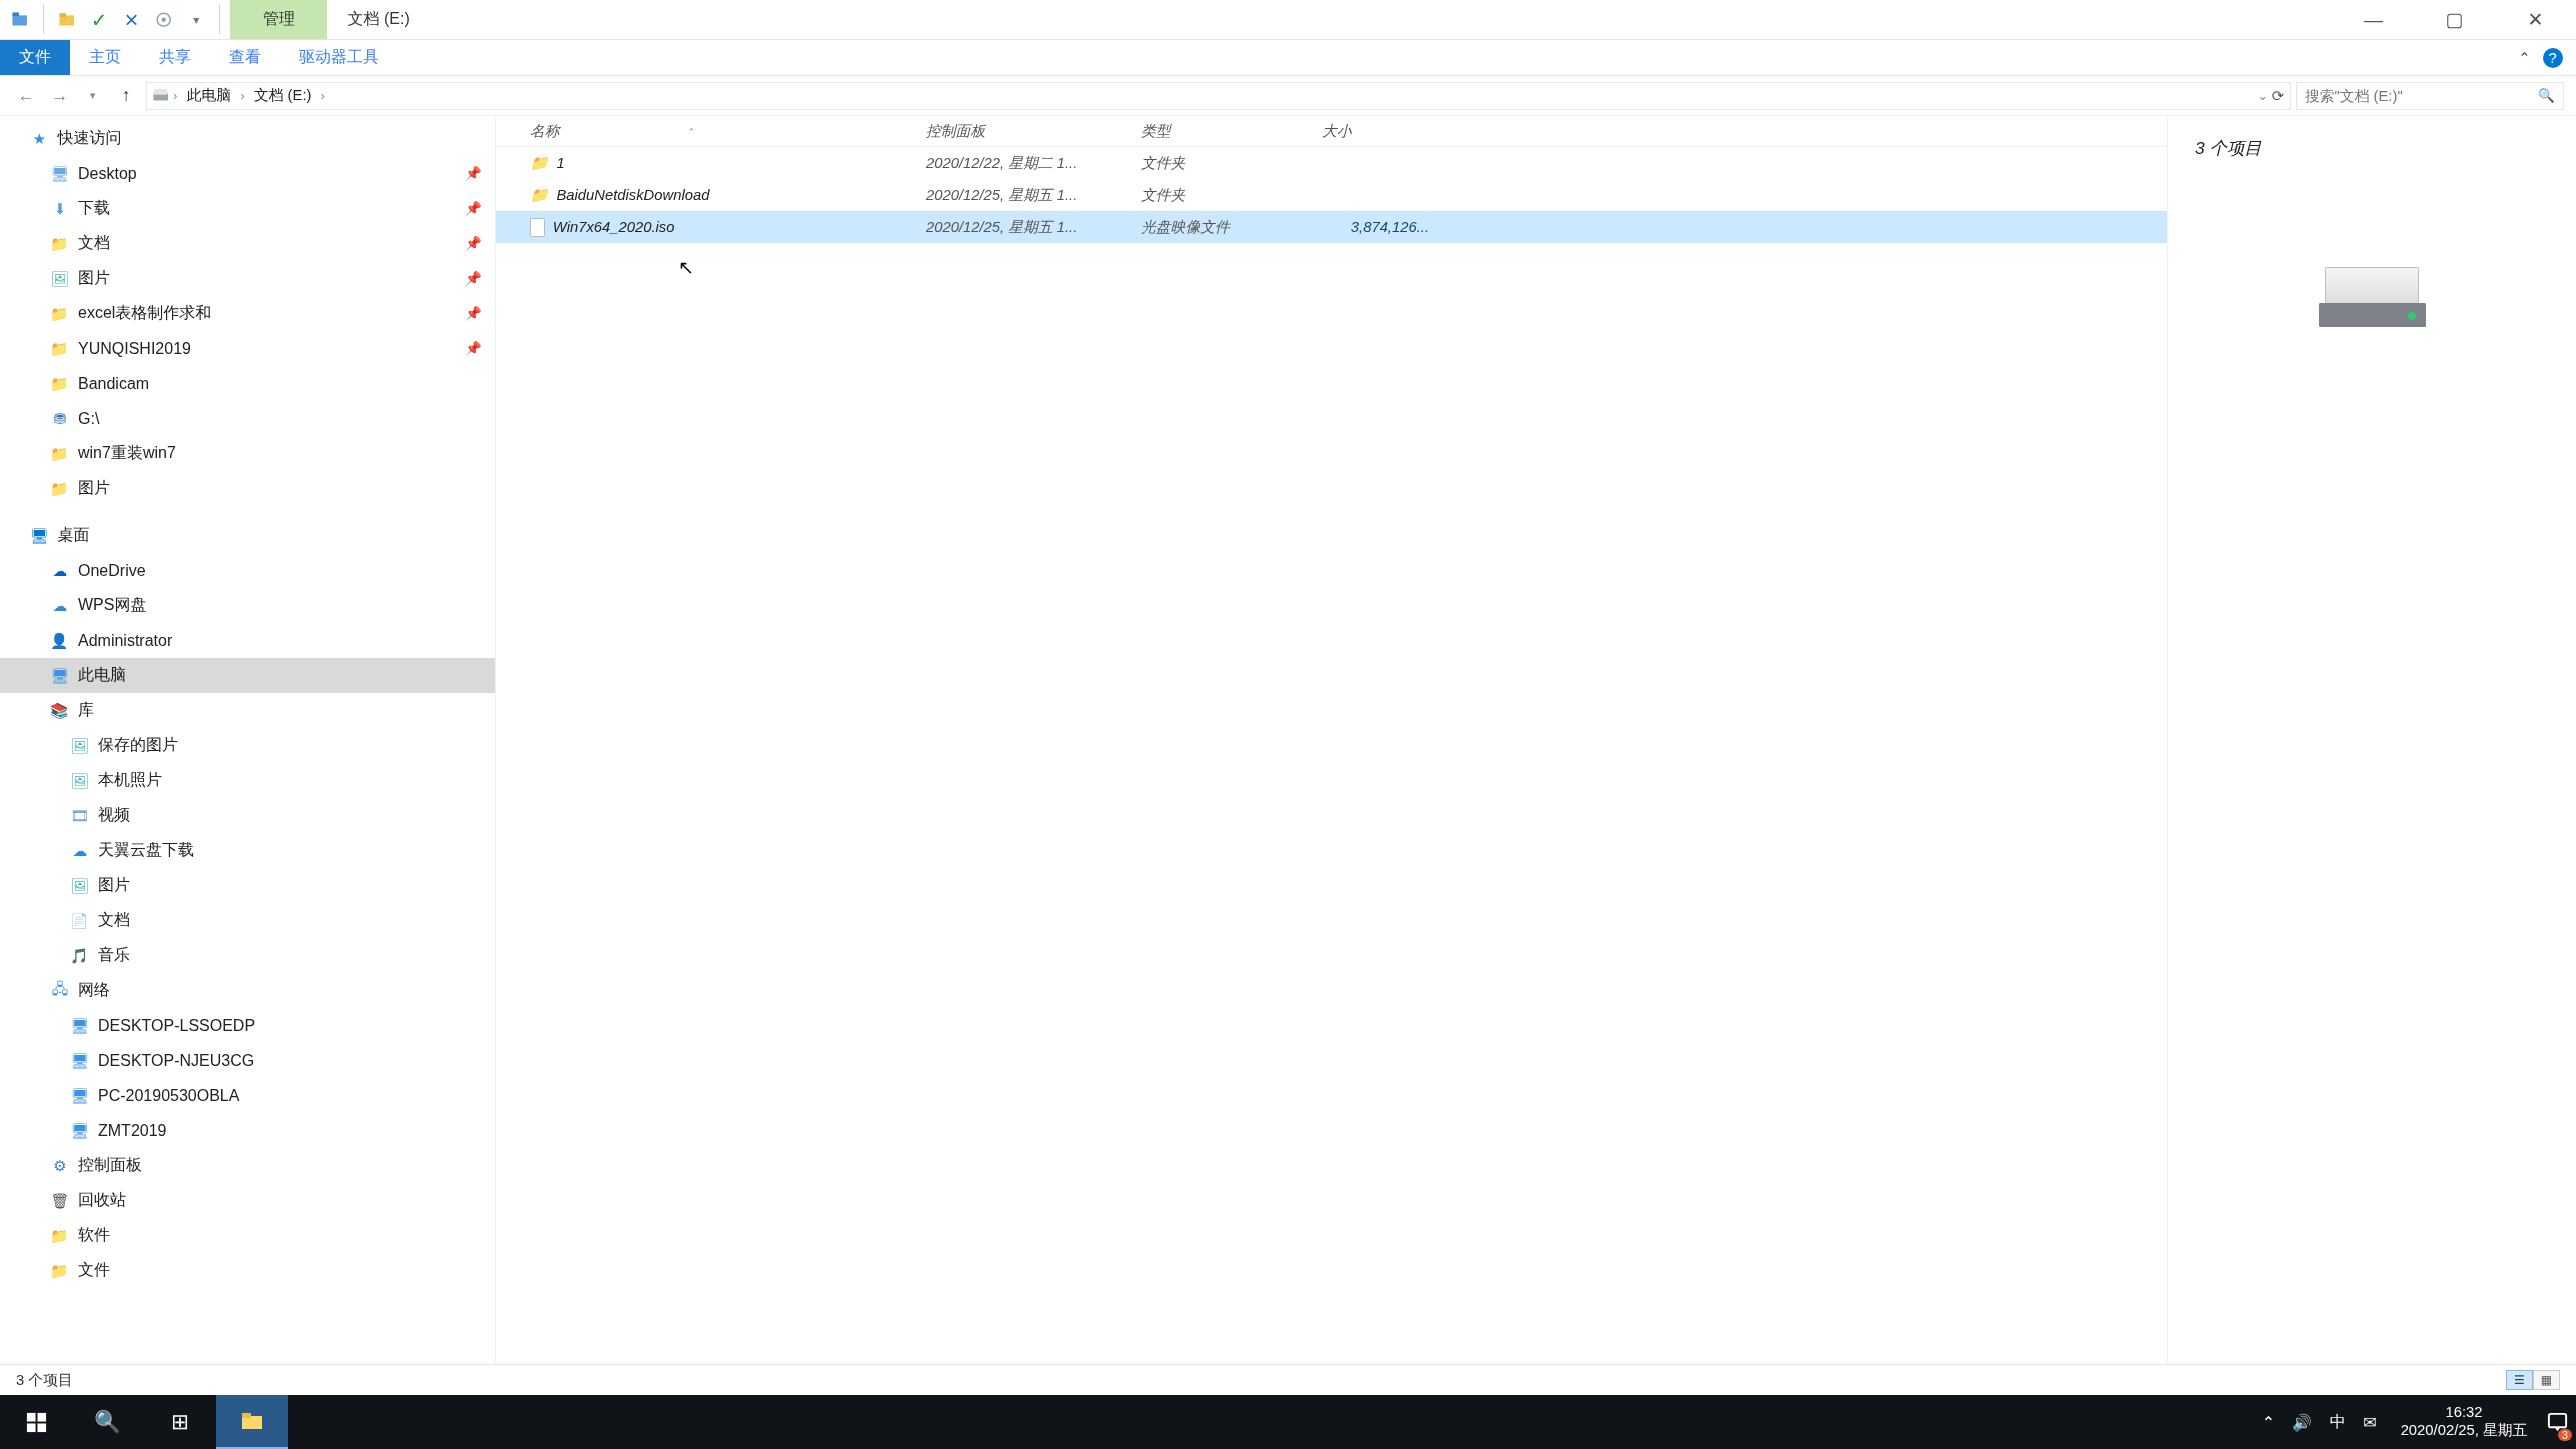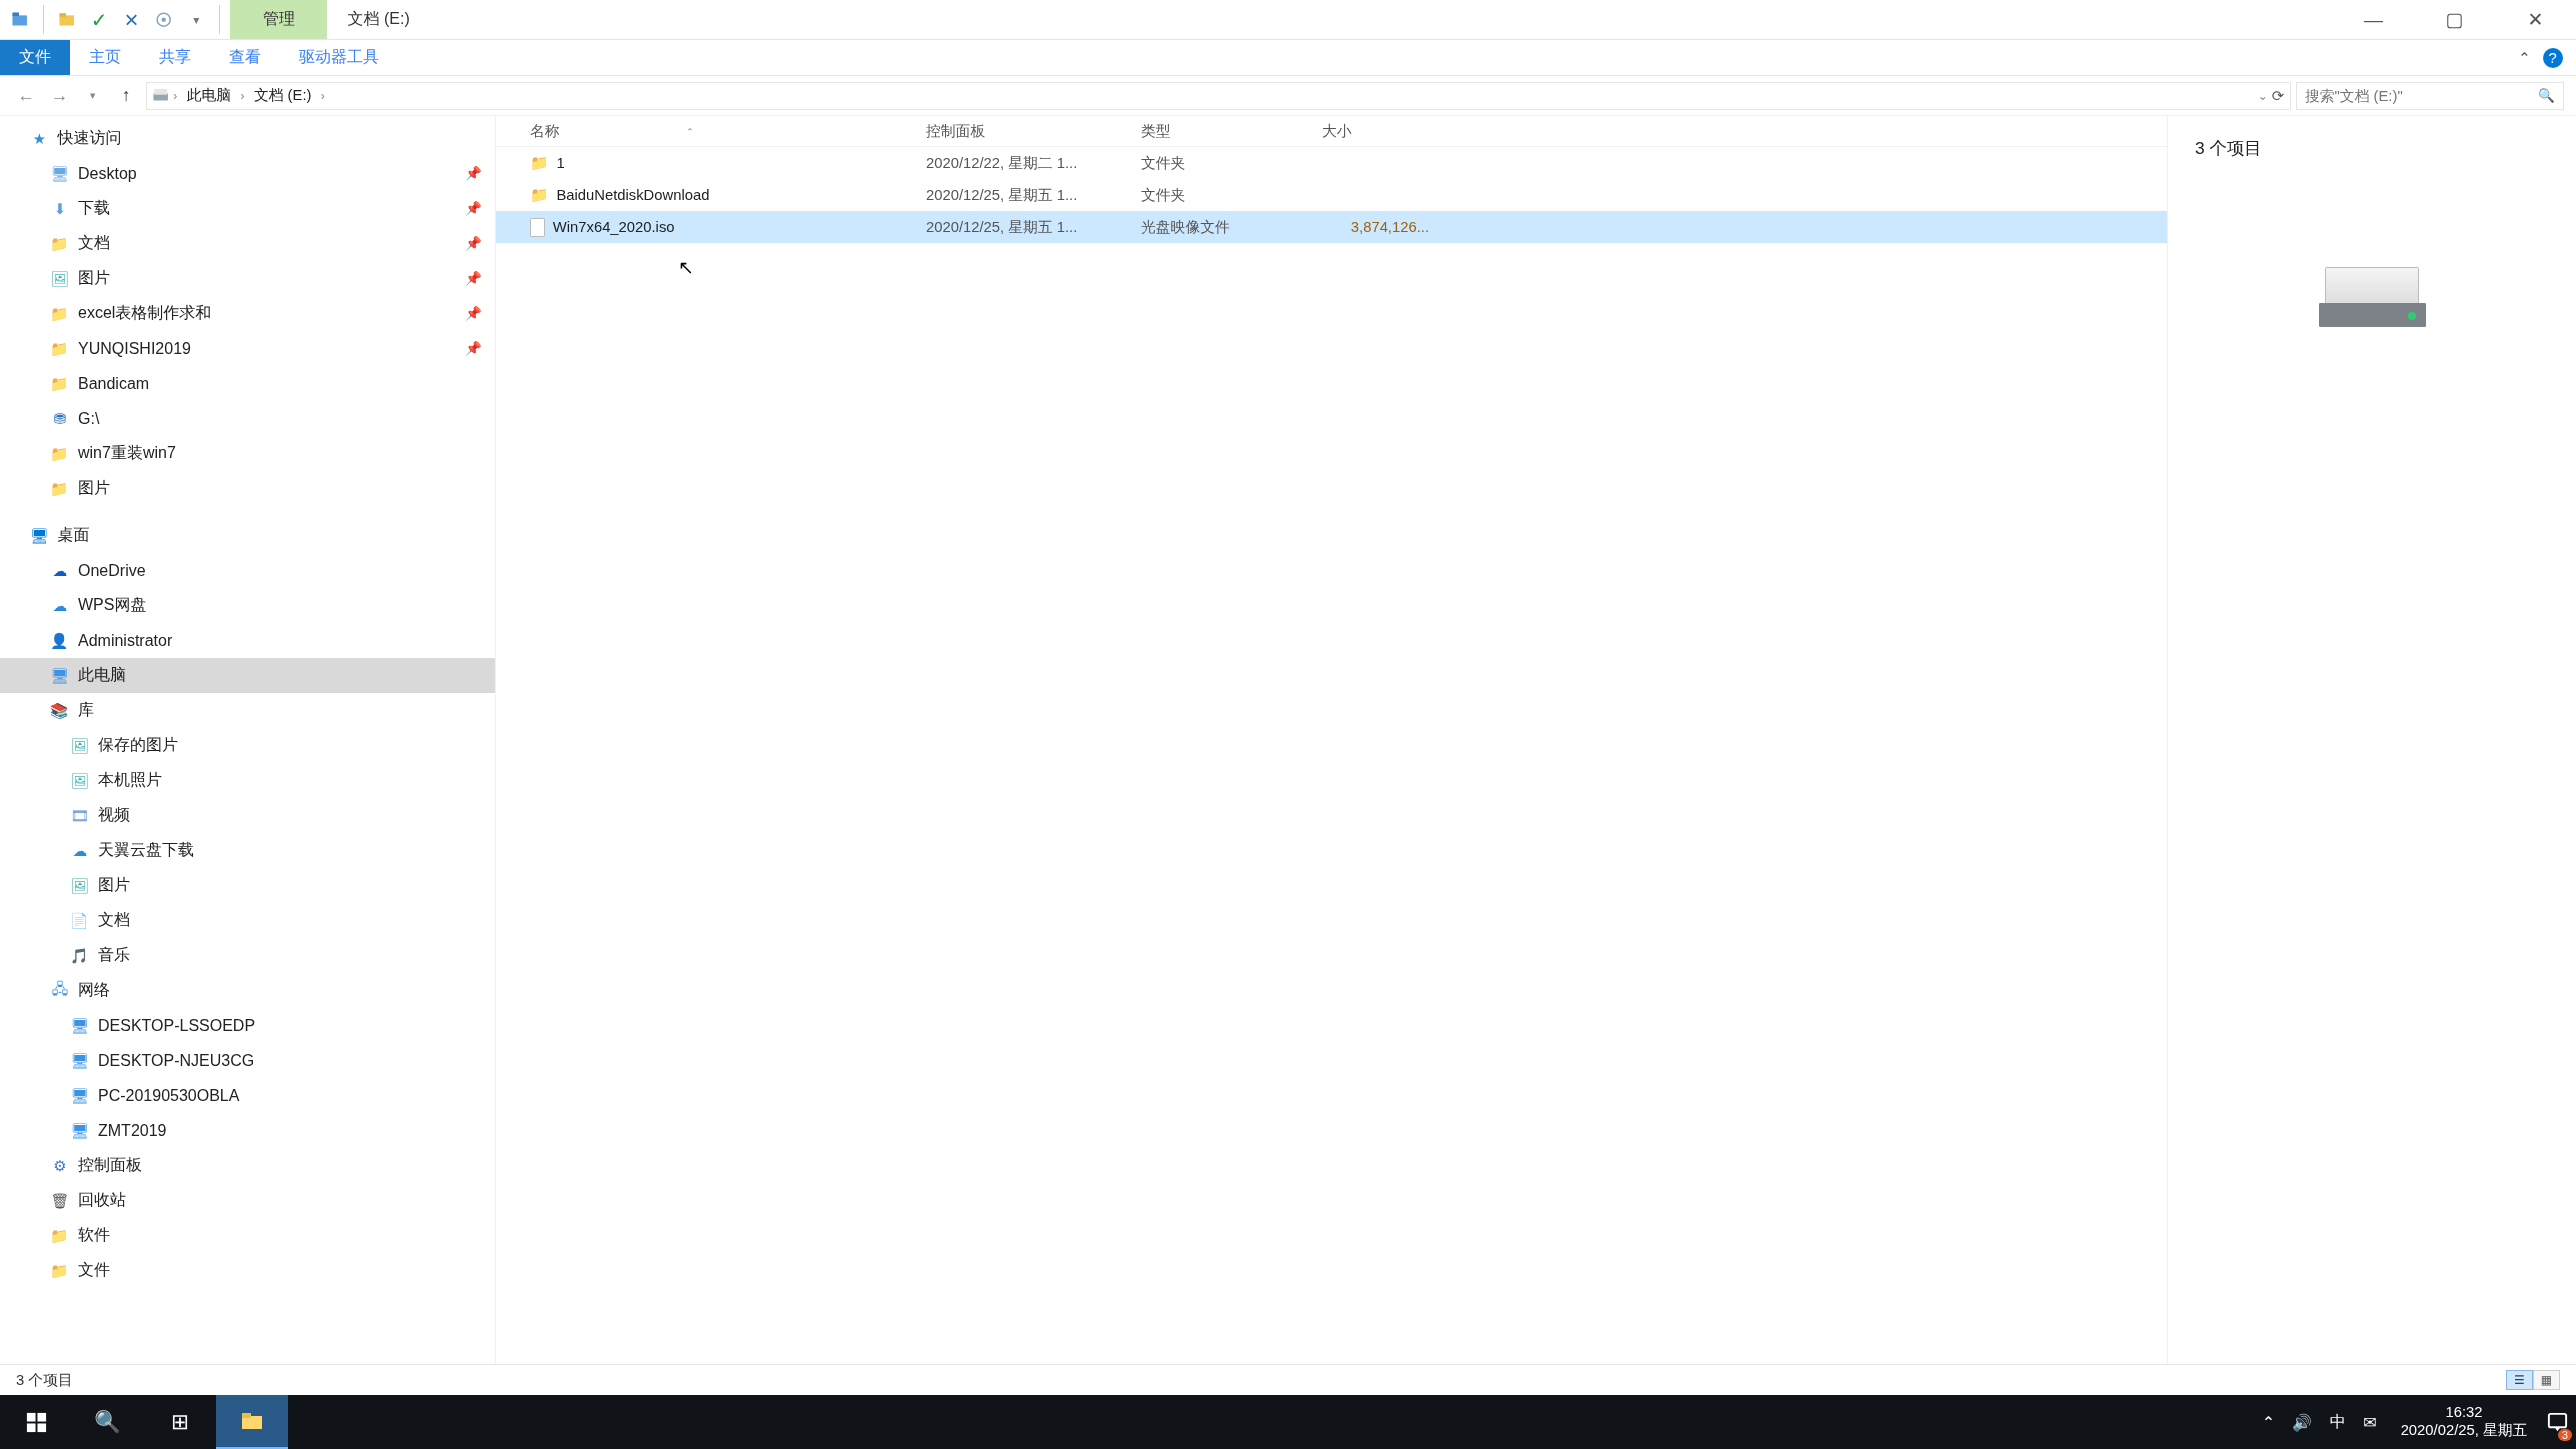--- a/index.html
+++ b/index.html
@@ -57,35 +57,35 @@
 .ni-user { color: #c5a24e; }
 .ni-pc { color: #3b93e4; }
 .ni-lib { color: #c98a2a; }
 .ni-net { color: #3b93e4; }
 .ni-panel { color: #3a78c2; }
 .ni-recycle { color: #555; }
 .ni-video { color: #5a8fd6; }
 .nav-spacer { height: 12px; }
 
 
-.listarea { flex: 1; display: flex; }
+.listarea { flex: 1; display: flex; font-style: italic; }
 .list-main { flex: 1; display: flex; flex-direction: column; }
 .list-header { display: flex; height: 31px; align-items: center; border-bottom: 0.7px solid #f0f0f0; padding-left: 34px; font-size: 14.8px; color: #555; }
 .col-name { flex: 0 0 396px; display: flex; align-items: center; gap: 5.4px; }
 .col-date { flex: 0 0 215px; }
 .col-type { flex: 0 0 181px; }
 .col-size { flex: 0 0 107px; text-align: left; }
 .sort-caret { font-size: 9.4px; color: #888; padding-left: 121px; }
 .list-rows { flex: 1; overflow: auto; }
 .row { display: flex; align-items: center; height: 32px; padding-left: 34px; font-size: 14.8px; color: #222; }
 .row.selected { background: #cce8ff; }
 .row .cell-name { flex: 0 0 396px; display: flex; align-items: center; gap: 8px; }
 .row .cell-date { flex: 0 0 215px; color: #555; }
 .row .cell-type { flex: 0 0 181px; color: #555; }
-.row .cell-size { flex: 0 0 107px; color: #a16207; text-align: right; }
+.row .cell-size { flex: 0 0 107px; color: #0c4a6e; text-align: right; }
 .fi-folder { color: #f3c74f; font-size: 14.8px; }
 .fi-iso { width: 14.8px; height: 19px; border: 1.3px solid #bbb; border-radius: 1.3px; display: inline-block; position: relative; background: #fff; }
 
 
 .preview { width: 409px; border-left: 0.7px solid #f0f0f0; padding: 20px 27px; }
 .preview-title { font-size: 17.4px; color: #222; margin-bottom: 107px; }
 .drive-img { width: 107px; height: 60px; margin: 0 auto; position: relative; }
 .drive-top { position: absolute; top: 0; left: 6.7px; right: 6.7px; height: 40px; background: linear-gradient(#f5f5f5, #dcdcdc); border: 0.7px solid #bbb; border-radius: 1.3px; }
 .drive-front { position: absolute; bottom: 0; left: 0; right: 0; height: 24px; background: #7d8288; border-radius: 1.3px; }
 .drive-led { position: absolute; bottom: 6.7px; right: 9.4px; width: 8px; height: 8px; background: #2ecc71; border-radius: 50%; }

